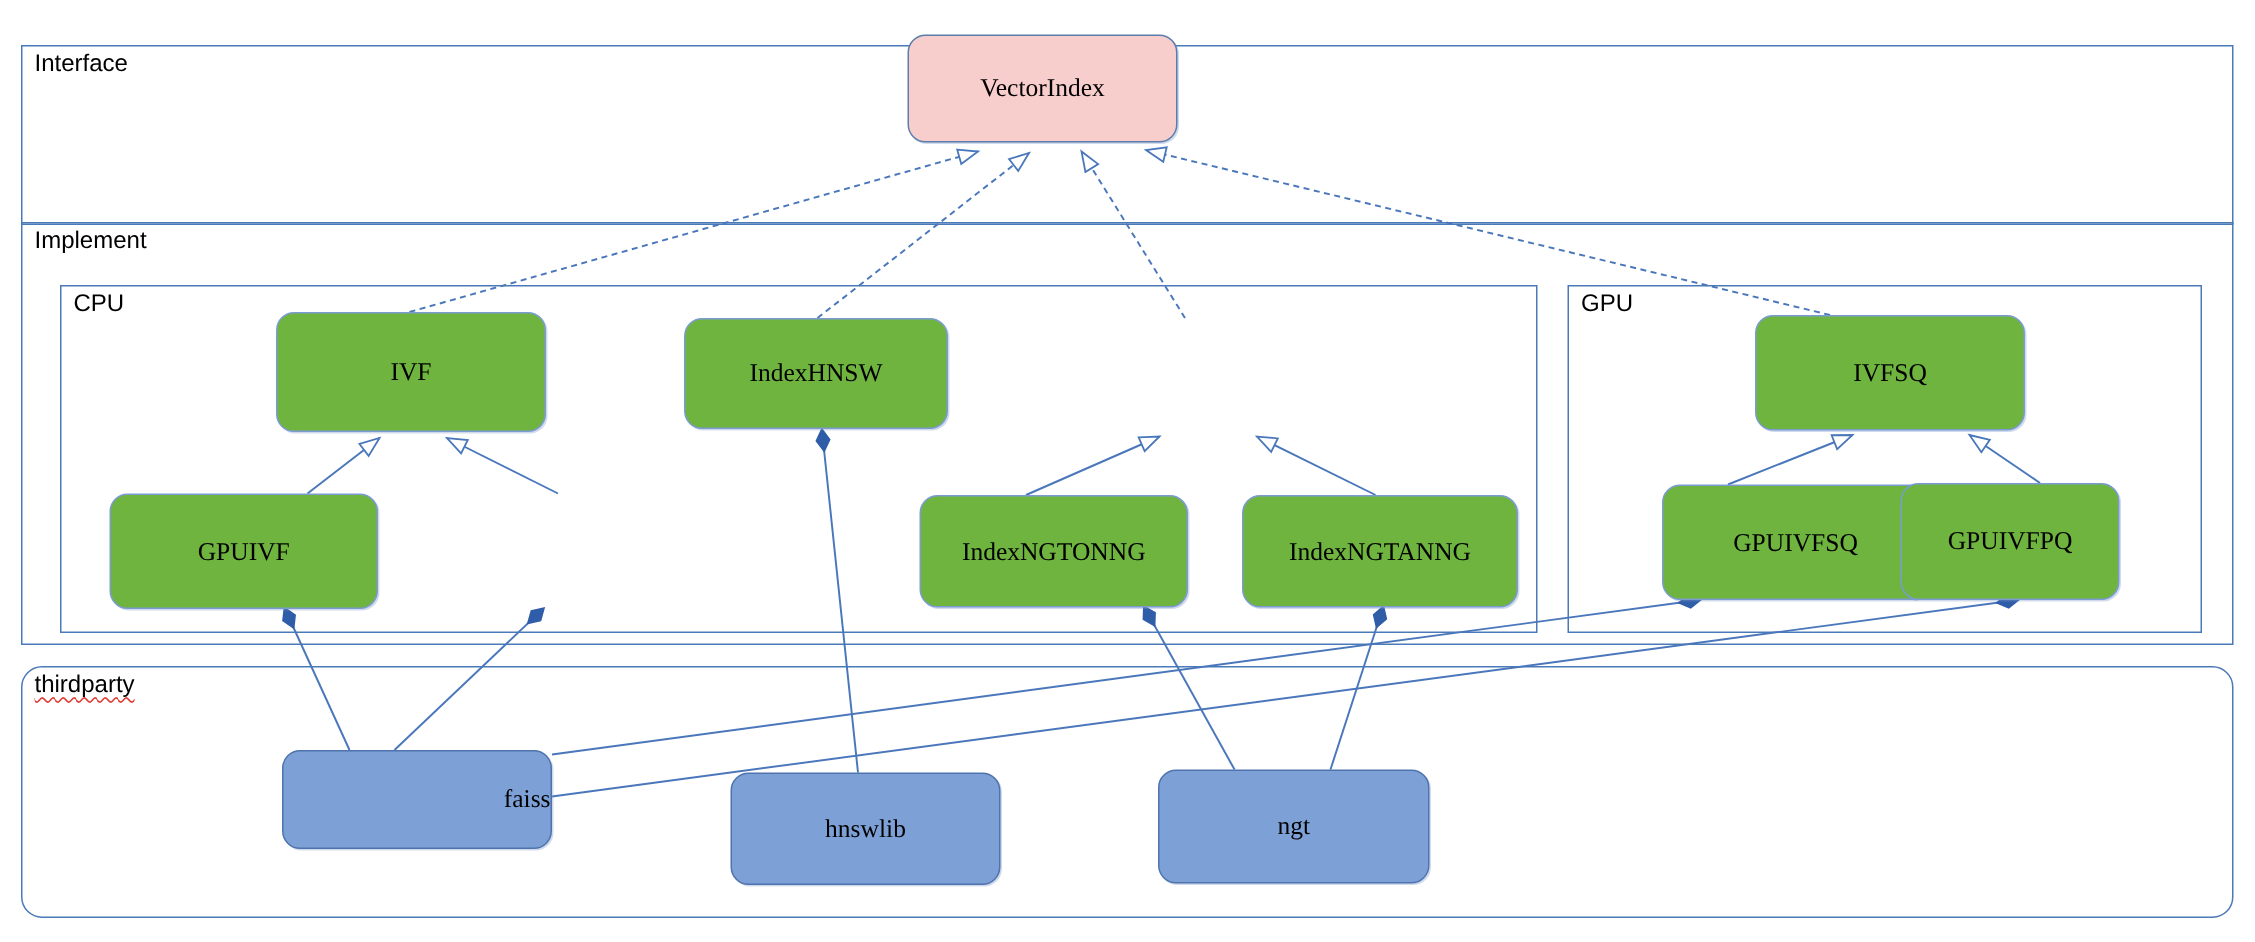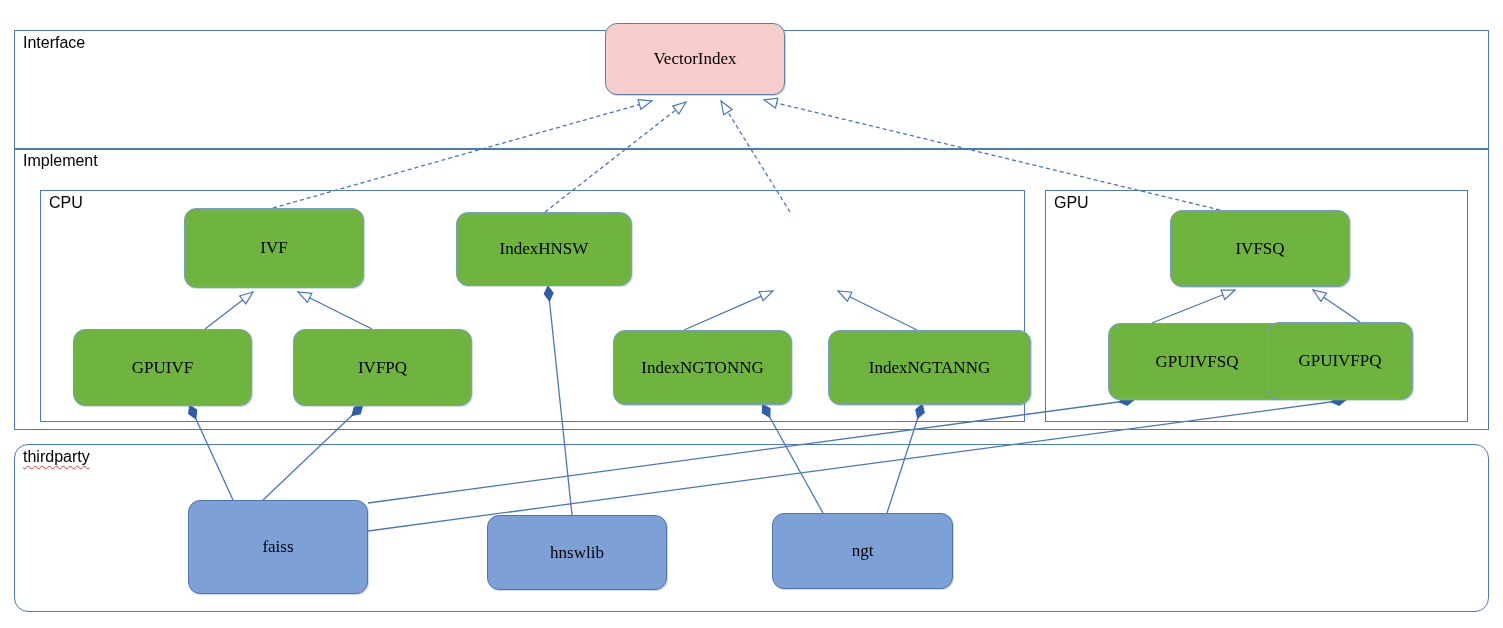--- a/index.html
+++ b/index.html
@@ -86,36 +86,33 @@
       </div>
       <div class="node impl" style="left: 456px; top: 212px; width: 176px; height: 74px;">
         <span>IndexHNSW</span>
       </div>
       <div class="node impl" style="left: 1170px; top: 210px; width: 180px; height: 77px;">
         <span>IVFSQ</span>
       </div>
       <div class="node impl" style="left: 73px; top: 329px; width: 179px; height: 77px;">
         <span>GPUIVF</span>
       </div>
-      <div class="node impl" style="left: 293px; top: 329px; width: 179px; height: 77px;">
-        <span>IVFPQ</span>
-      </div>
       <div class="node impl" style="left: 613px; top: 330px; width: 179px; height: 75px;">
         <span>IndexNGTONNG</span>
       </div>
-      <div class="node impl" style="left: 828px; top: 330px; width: 203px; height: 75px;">
+      <div class="node impl" style="left: 828px; top: 330px; width: 184px; height: 75px;">
         <span>IndexNGTANNG</span>
       </div>
       <div class="node impl" style="left: 1065px; top: 323px; width: 178px; height: 77px; margin-left: 43px;">
         <span>GPUIVFSQ</span>
       </div>
       <div class="node impl" style="left: 1267px; top: 322px; width: 146px; height: 78px;">
         <span>GPUIVFPQ</span>
       </div>
-      <div class="node thirdparty" style="left: 188px; top: 500px; width: 180px; height: 94px;">
+      <div class="node thirdparty" style="left: 188px; top: 500px; width: 180px; height: 66px; justify-content: flex-end;">
         <span>faiss</span>
       </div>
       <div class="node thirdparty" style="left: 487px; top: 515px; width: 180px; height: 75px;">
         <span>hnswlib</span>
       </div>
       <div class="node thirdparty" style="left: 772px; top: 513px; width: 181px; height: 76px;">
         <span>ngt</span>
       </div>
     </div>
 </div>

